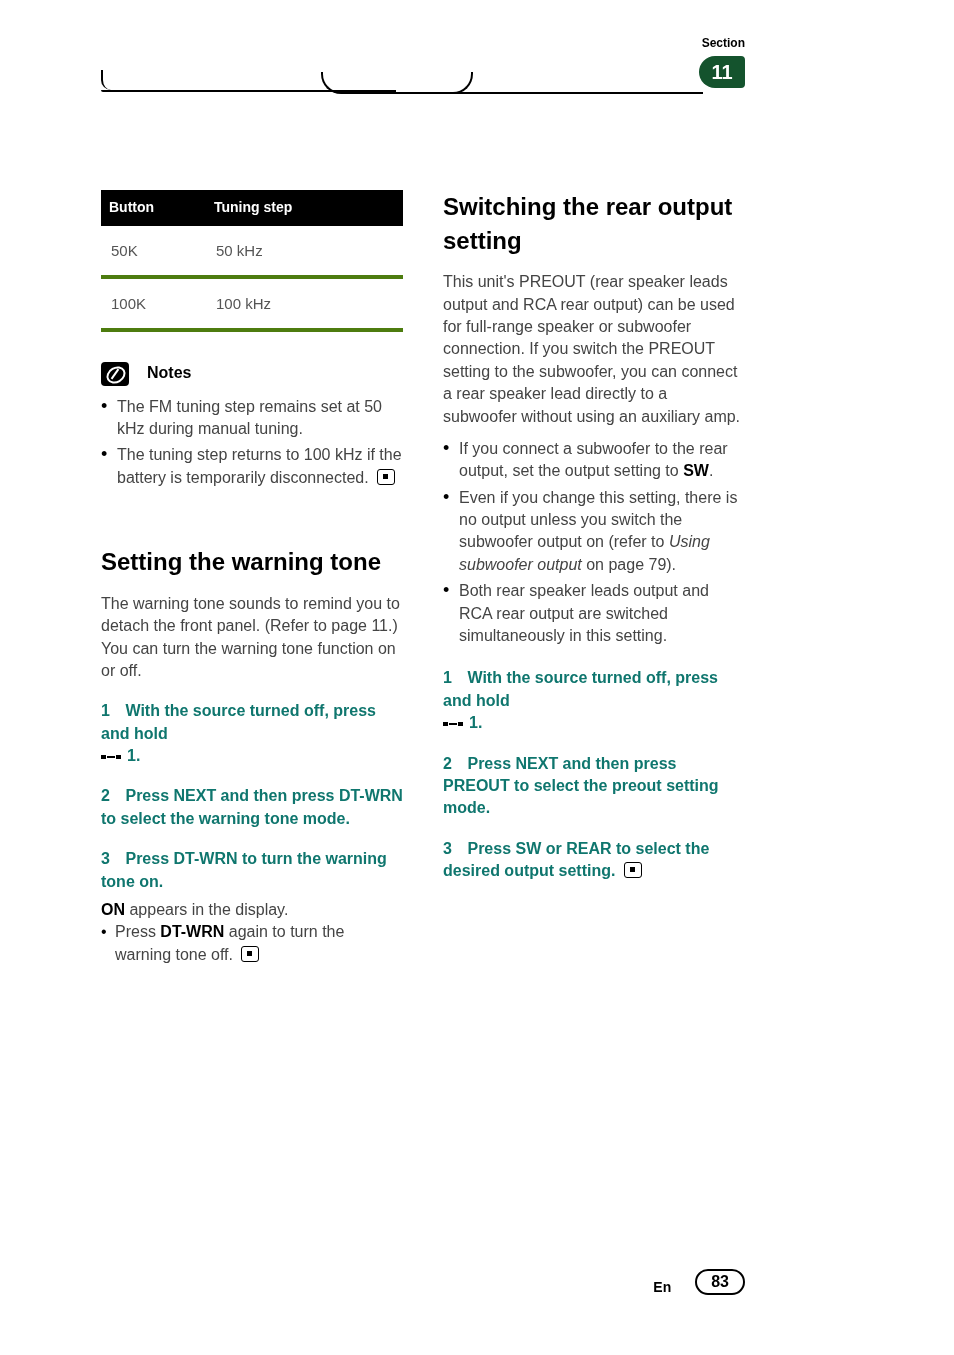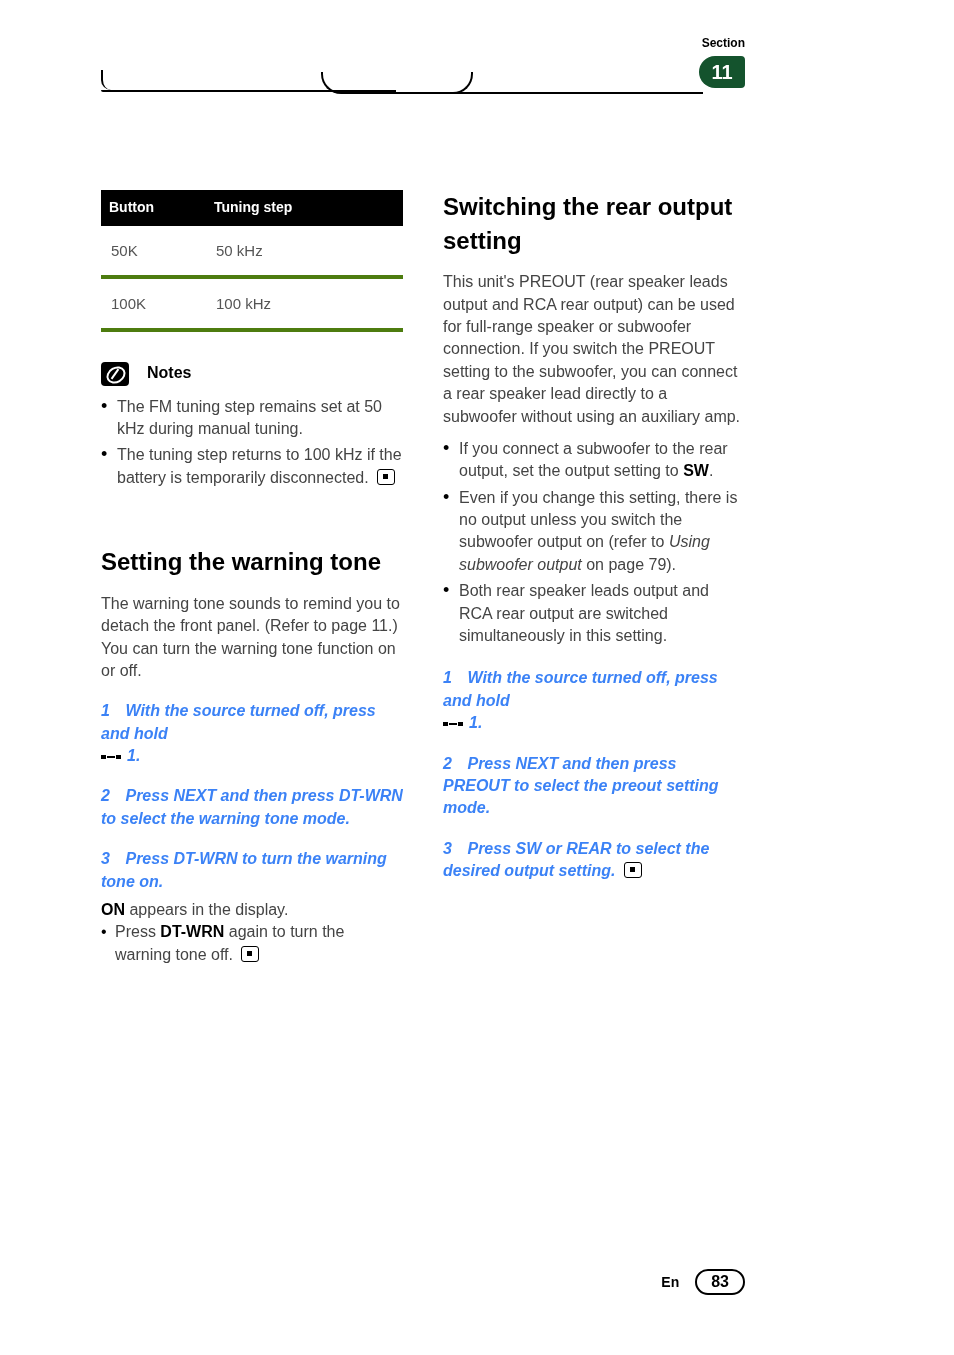--- a/index.html
+++ b/index.html
@@ -214,23 +214,22 @@
   }
   .col.right h2.section-h:first-child {
     margin-top: 0;
   }
   p.body {
     margin: 0 0 10px 0;
     color: #444;
   }
   .step {
     margin: 18px 0 6px 0;
-    color: #3b82f6;
-    font-weight: bold;
-    font-style: italic;
+    color: #0f766e;
+    font-weight: bold;
   }
   .step-num {
     display: inline-block;
     width: 20px;
   }
   .step-text { }
   .step .btn-label { font-weight: bold; }
   .plain {
     color: #444;
     font-weight: normal;
@@ -256,22 +255,22 @@
     position: absolute;
     left: 0;
     color: #000;
   }
   
   .footer {
     position: absolute;
     bottom: 60px;
     right: 60px;
     display: flex;
-    align-items: center;
-    gap: 16px;
+    align-items: flex-end;
+    gap: 24px;
   }
   .footer-lang {
     font-size: 14px;
     font-weight: bold;
     color: #000;
   }
   .page-num {
     border: 2px solid #000;
     border-radius: 14px;
     padding: 2px 14px;

